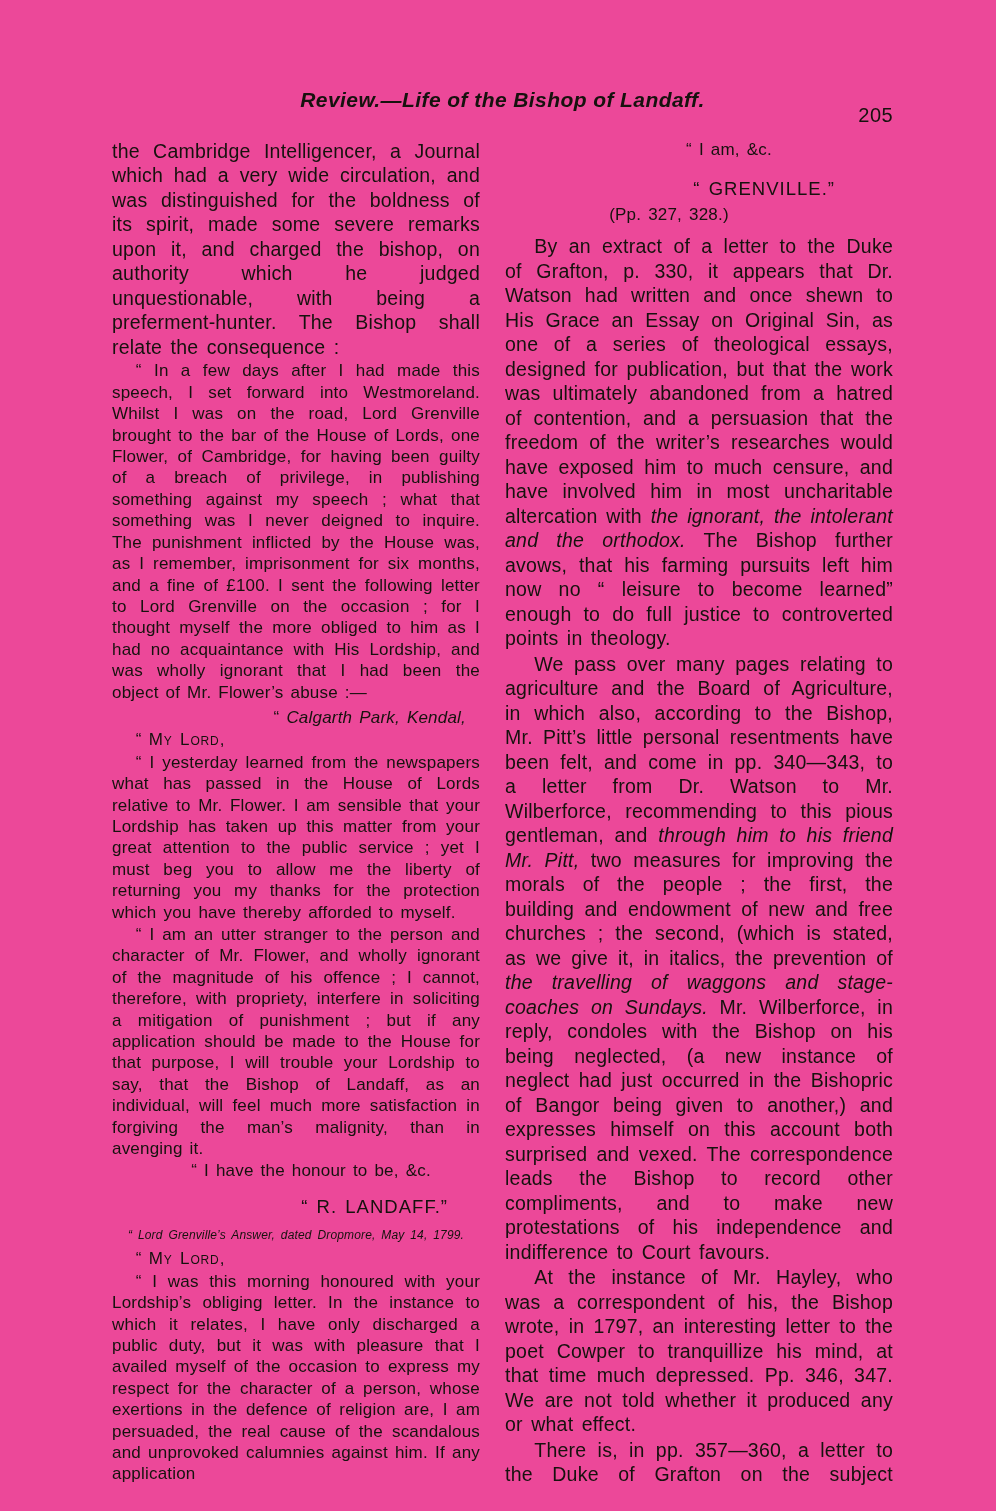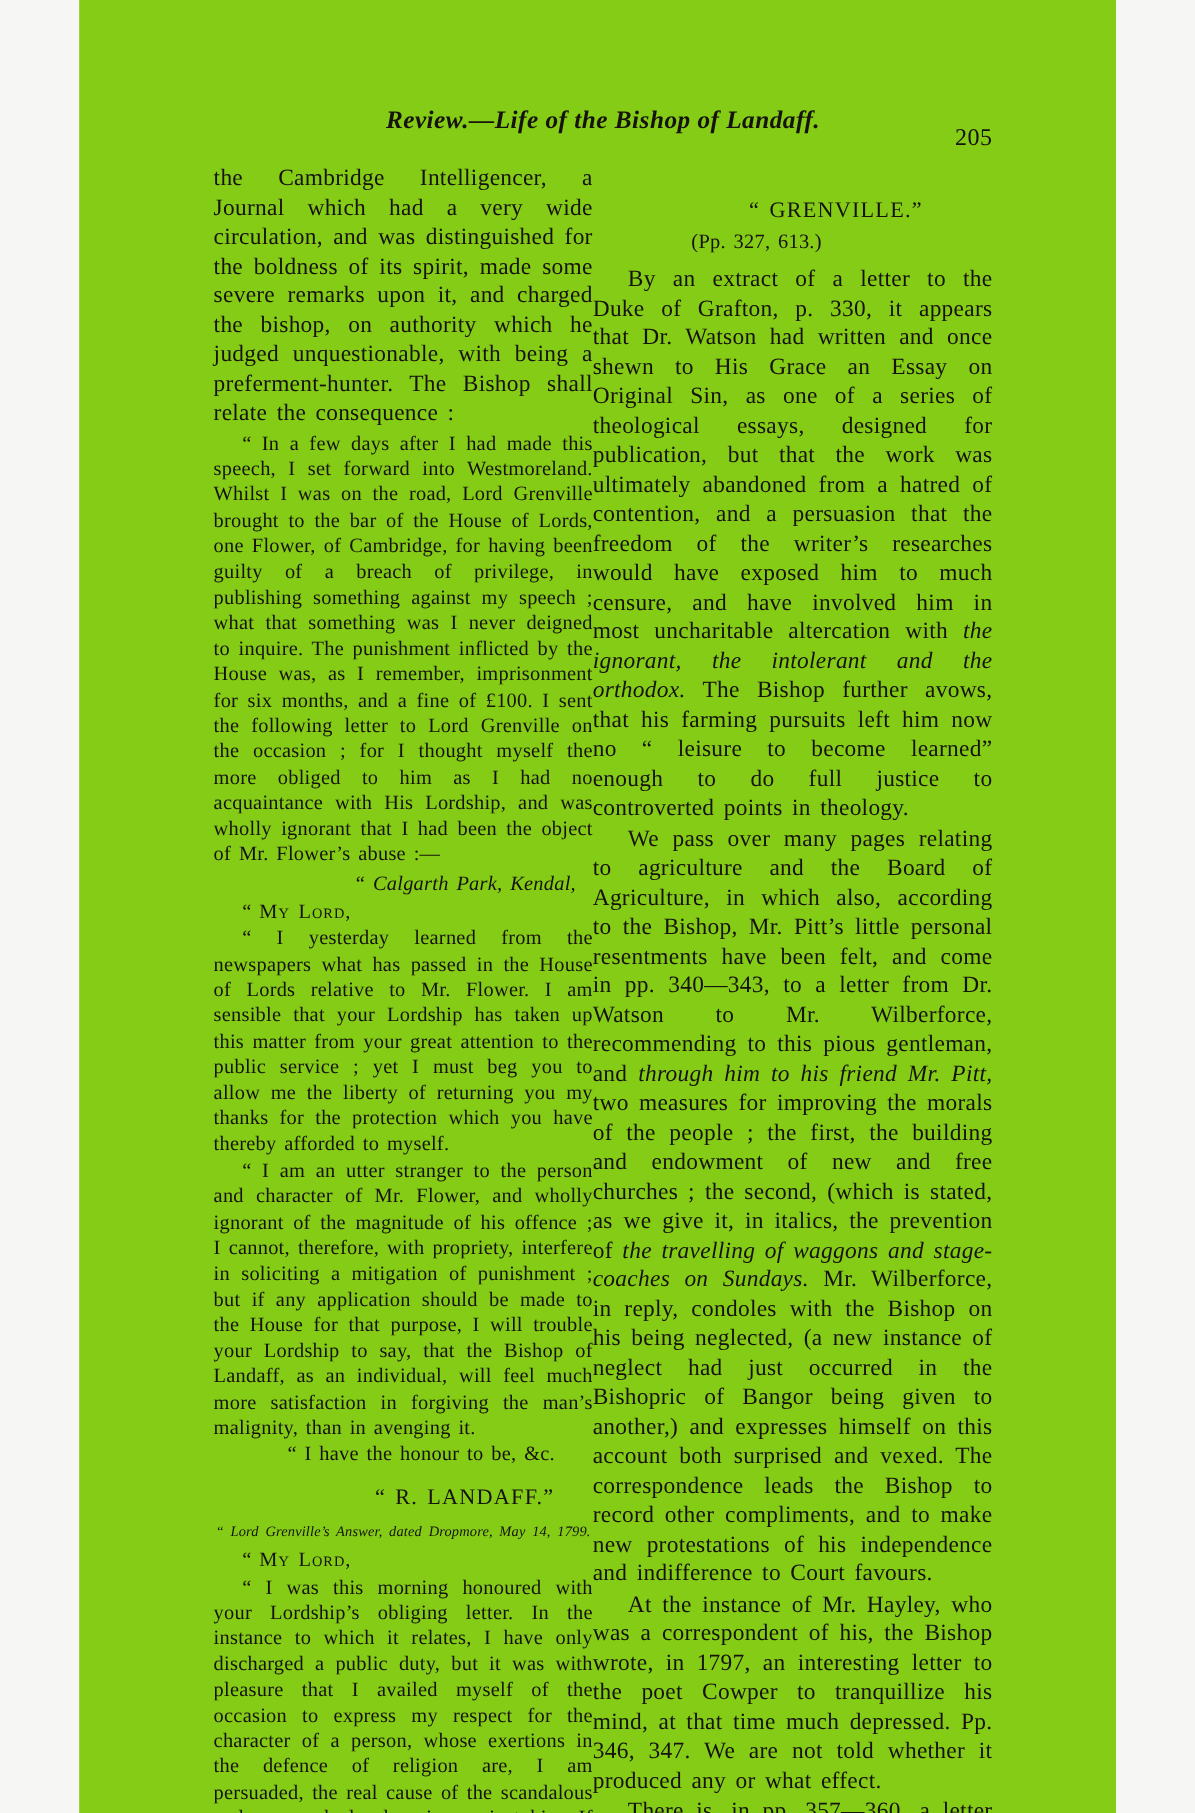--- a/index.html
+++ b/index.html
@@ -2,26 +2,26 @@
 <html><head>
 <meta charset="utf-8">
 <style>
   html, body {
     margin: 0;
     padding: 0;
     background: #f6f6f4;
   }
   .page {
     position: relative;
-    width: 864px;
+    width: 996px;
     height: 1511px;
     margin: 0 auto;
-    background: #84cc16;
+    background: #ec4899;
     color: #16120e;
-    font-family: Liberation Serif, serif;
+    font-family: Liberation Sans, sans-serif;
     box-sizing: border-box;
     padding: 88px 103px 0 112px;
     overflow: hidden;
     text-rendering: optimizeLegibility;
   }
   .running-head {
     position: relative;
     text-align: center;
     font-style: italic;
     font-weight: bold;
@@ -33,21 +33,22 @@
   .page-number {
     position: absolute;
     right: 0;
     top: 15px;
     font-style: normal;
     font-weight: normal;
     font-size: 20px;
   }
   .columns {
     display: flex;
-    align-items: flex-end;
+    gap: 25px;
+    align-items: center;
   }
   .col-left  { width: 368px; }
   .col-right { width: 388px; }
 
   p { margin: 0; }
 
   .body-text {
     font-size: 19.5px;
     line-height: 24.5px;
     text-align: justify;
@@ -160,22 +161,23 @@
 
       <p class="letter-text answer-heading">“ Lord Grenville’s Answer, dated Dropmore, May 14, 1799.</p>
 
       <p class="letter-text salutation"><span>“ </span><span class="smallcaps">My Lord,</span></p>
 
       <p class="letter-text justify-last">“ I was this morning honoured with your Lordship’s obliging letter.  In the instance to which it relates, I have only discharged a public duty, but it was with pleasure that I availed myself of the occasion to express my respect for the character of a person, whose exertions in the defence of religion are, I am persuaded, the real cause of the scandalous and unprovoked calumnies against him.  If any application</p>
     </div>
 
     <div class="col col-right">
 
+      <p class="letter-text closing-right">“ I am, &amp;c.</p>
       <p class="letter-text signature-right"><span class="sig-caps">“ GRENVILLE.”</span></p>
-      <p class="letter-text pages-ref">(Pp. 327, 613.)</p>
+      <p class="letter-text pages-ref">(Pp. 327, 328.)</p>
 
       <p class="body-text"><span>By an extract of a letter to the Duke of Grafton, p. 330, it appears that Dr. Watson had written and once shewn to His Grace an Essay on Original Sin, as one of a series of theological essays, designed for publication, but that the work was ultimately abandoned from a hatred of contention, and a persuasion that the freedom of the writer’s researches would have exposed him to much censure, and have involved him in most uncharitable altercation with </span><i class="run">the ignorant, the intolerant and the orthodox.</i><span>  The Bishop further avows, that his farming pursuits left him now no “ leisure to become learned” enough to do full justice to controverted points in theology.</span></p>
 
       <p class="body-text"><span>We pass over many pages relating to agriculture and the Board of Agriculture, in which also, according to the Bishop, Mr. Pitt’s little personal resentments have been felt, and come in pp. 340—343, to a letter from Dr. Watson to Mr. Wilberforce, recommending to this pious gentleman, and </span><i class="run">through him to his friend Mr. Pitt,</i><span> two measures for improving the morals of the people ; the first, the building and endowment of new and free churches ; the second, (which is stated, as we give it, in italics, the prevention of </span><i class="run">the travelling of waggons and stage-coaches on Sundays.</i><span>  Mr. Wilberforce, in reply, condoles with the Bishop on his being neglected, (a new instance of neglect had just occurred in the Bishopric of Bangor being given to another,) and expresses himself on this account both surprised and vexed.  The correspondence leads the Bishop to record other compliments, and to make new protestations of his independence and indifference to Court favours.</span></p>
 
       <p class="body-text">At the instance of Mr. Hayley, who was a correspondent of his, the Bishop wrote, in 1797, an interesting letter to the poet Cowper to tranquillize his mind, at that time much depressed. Pp. 346, 347.   We are not told whether it produced any or what effect.</p>
 
       <p class="body-text justify-last">There is, in pp. 357—360, a letter to the Duke of Grafton on the subject</p>
     </div>
 

